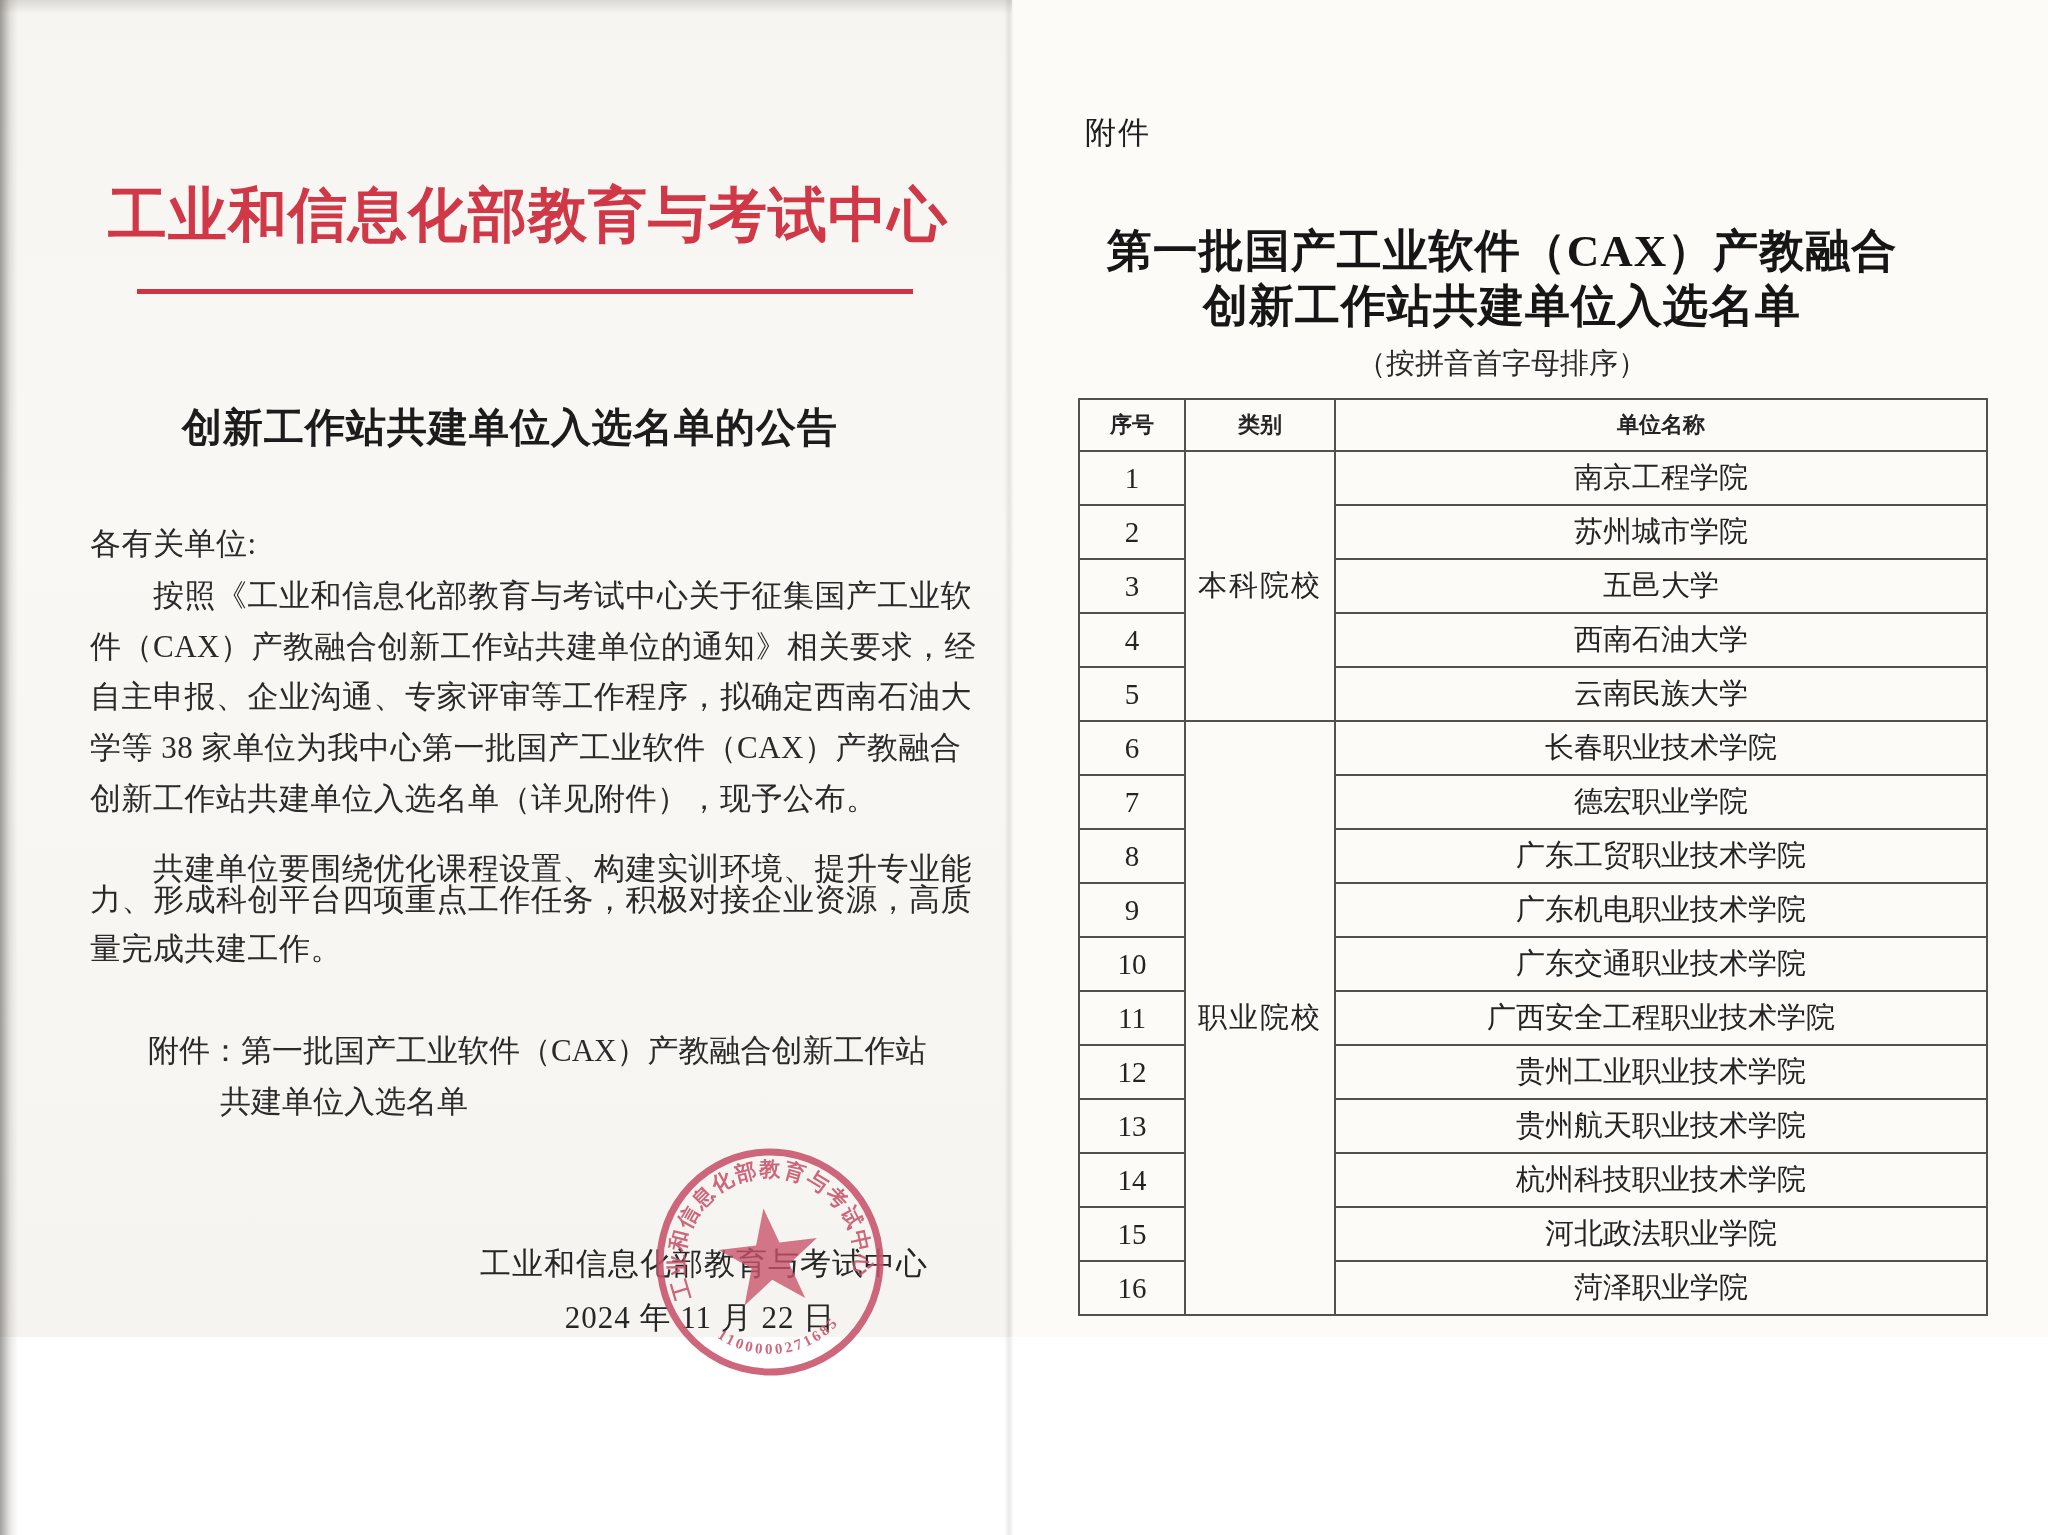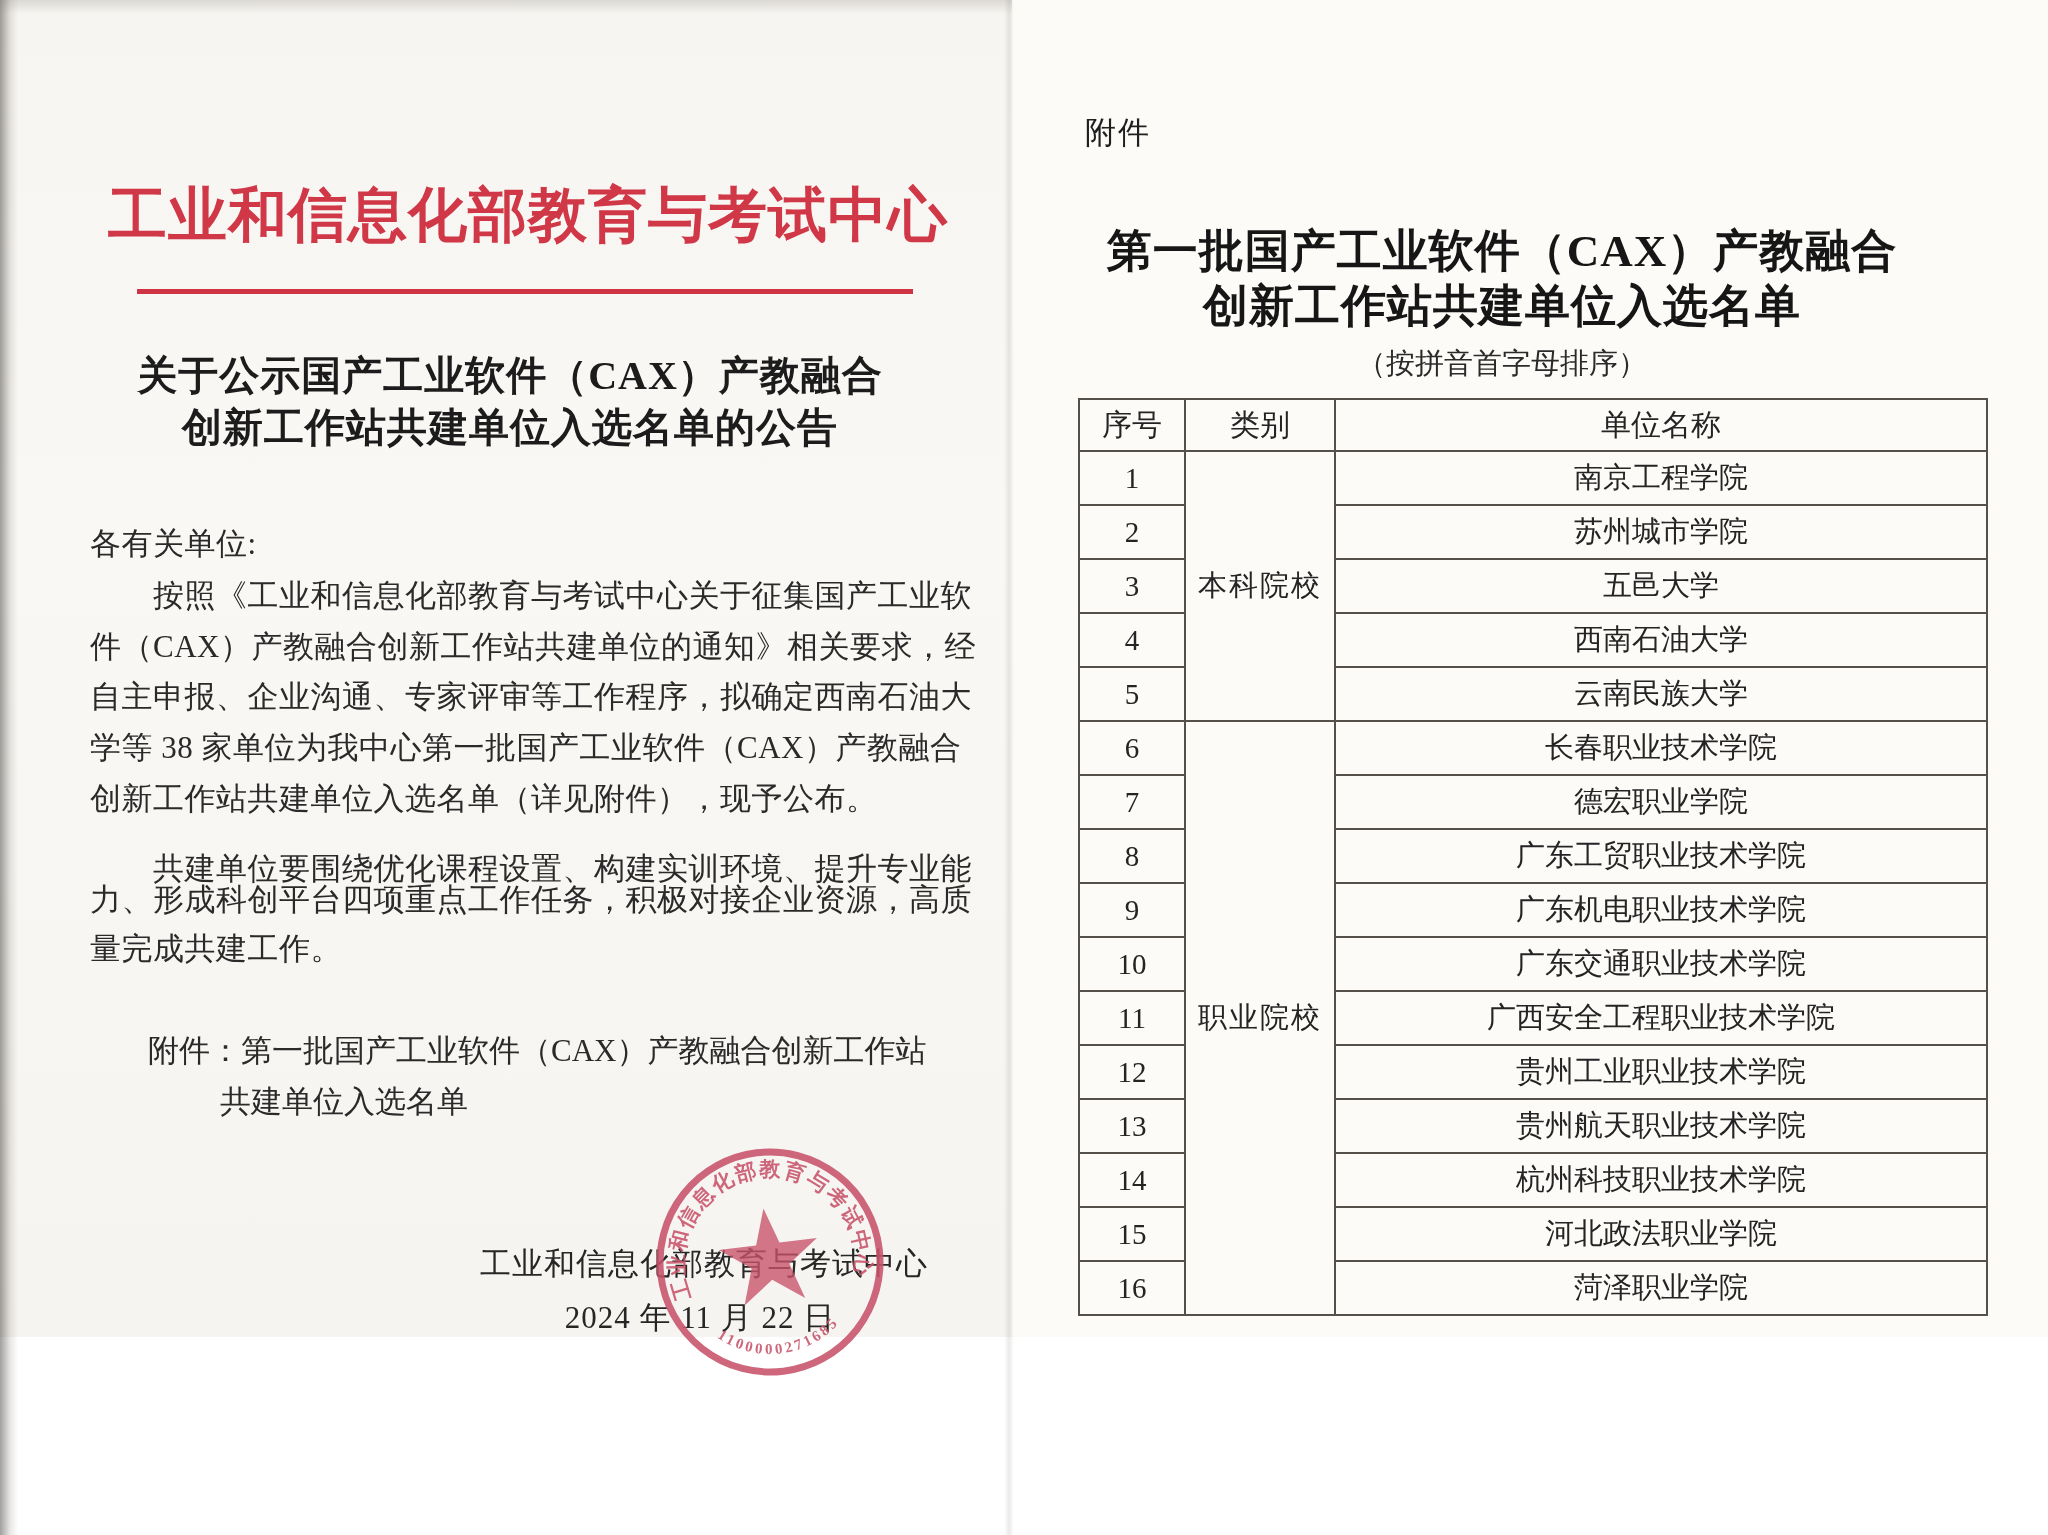--- a/index.html
+++ b/index.html
@@ -49,34 +49,33 @@
 
   table.units{
     position:absolute;left:1078px;top:398px;width:908px;
     border-collapse:collapse;table-layout:fixed;
     font-size:29px;color:#242424;
   }
   table.units th,table.units td{
     border:2px solid #555049;text-align:center;vertical-align:middle;
     padding:0;overflow:hidden;white-space:nowrap;
   }
-  table.units th{height:50px;font-size:30px;font-weight:400;}
+  table.units th{height:50px;font-size:22px;font-weight:700;}
   table.units td{height:52px;font-weight:400;}
   td.c-no{font-family:"Liberation Serif","DejaVu Serif",serif;}
   td.c-cat{letter-spacing:2px;}
 </style>
 </head>
 <body>
 
 <div class="page page-left">
 
   <div class="abs letterhead">工业和信息化部教育与考试中心</div>
   <div class="abs red-rule"></div>
 
-  <div class="abs doc-title l1 center">关于公示国产工业软件（CAX）产教融合</div>
   <div class="abs doc-title l2 center">创新工作站共建单位入选名单的公告</div>
 
   <div class="abs bodyline" style="top:523px">各有关单位:</div>
   <div class="abs bodyline" style="top:575px">　　按照《工业和信息化部教育与考试中心关于征集国产工业软</div>
   <div class="abs bodyline" style="top:626px">件（CAX）产教融合创新工作站共建单位的通知》相关要求，经</div>
   <div class="abs bodyline" style="top:676px">自主申报、企业沟通、专家评审等工作程序，拟确定西南石油大</div>
   <div class="abs bodyline" style="top:727px">学等 38 家单位为我中心第一批国产工业软件（CAX）产教融合</div>
   <div class="abs bodyline" style="top:778px">创新工作站共建单位入选名单（详见附件），现予公布。</div>
   <div class="abs bodyline" style="top:848px">　　共建单位要围绕优化课程设置、构建实训环境、提升专业能</div>
   <div class="abs bodyline" style="top:879px">力、形成科创平台四项重点工作任务，积极对接企业资源，高质</div>

